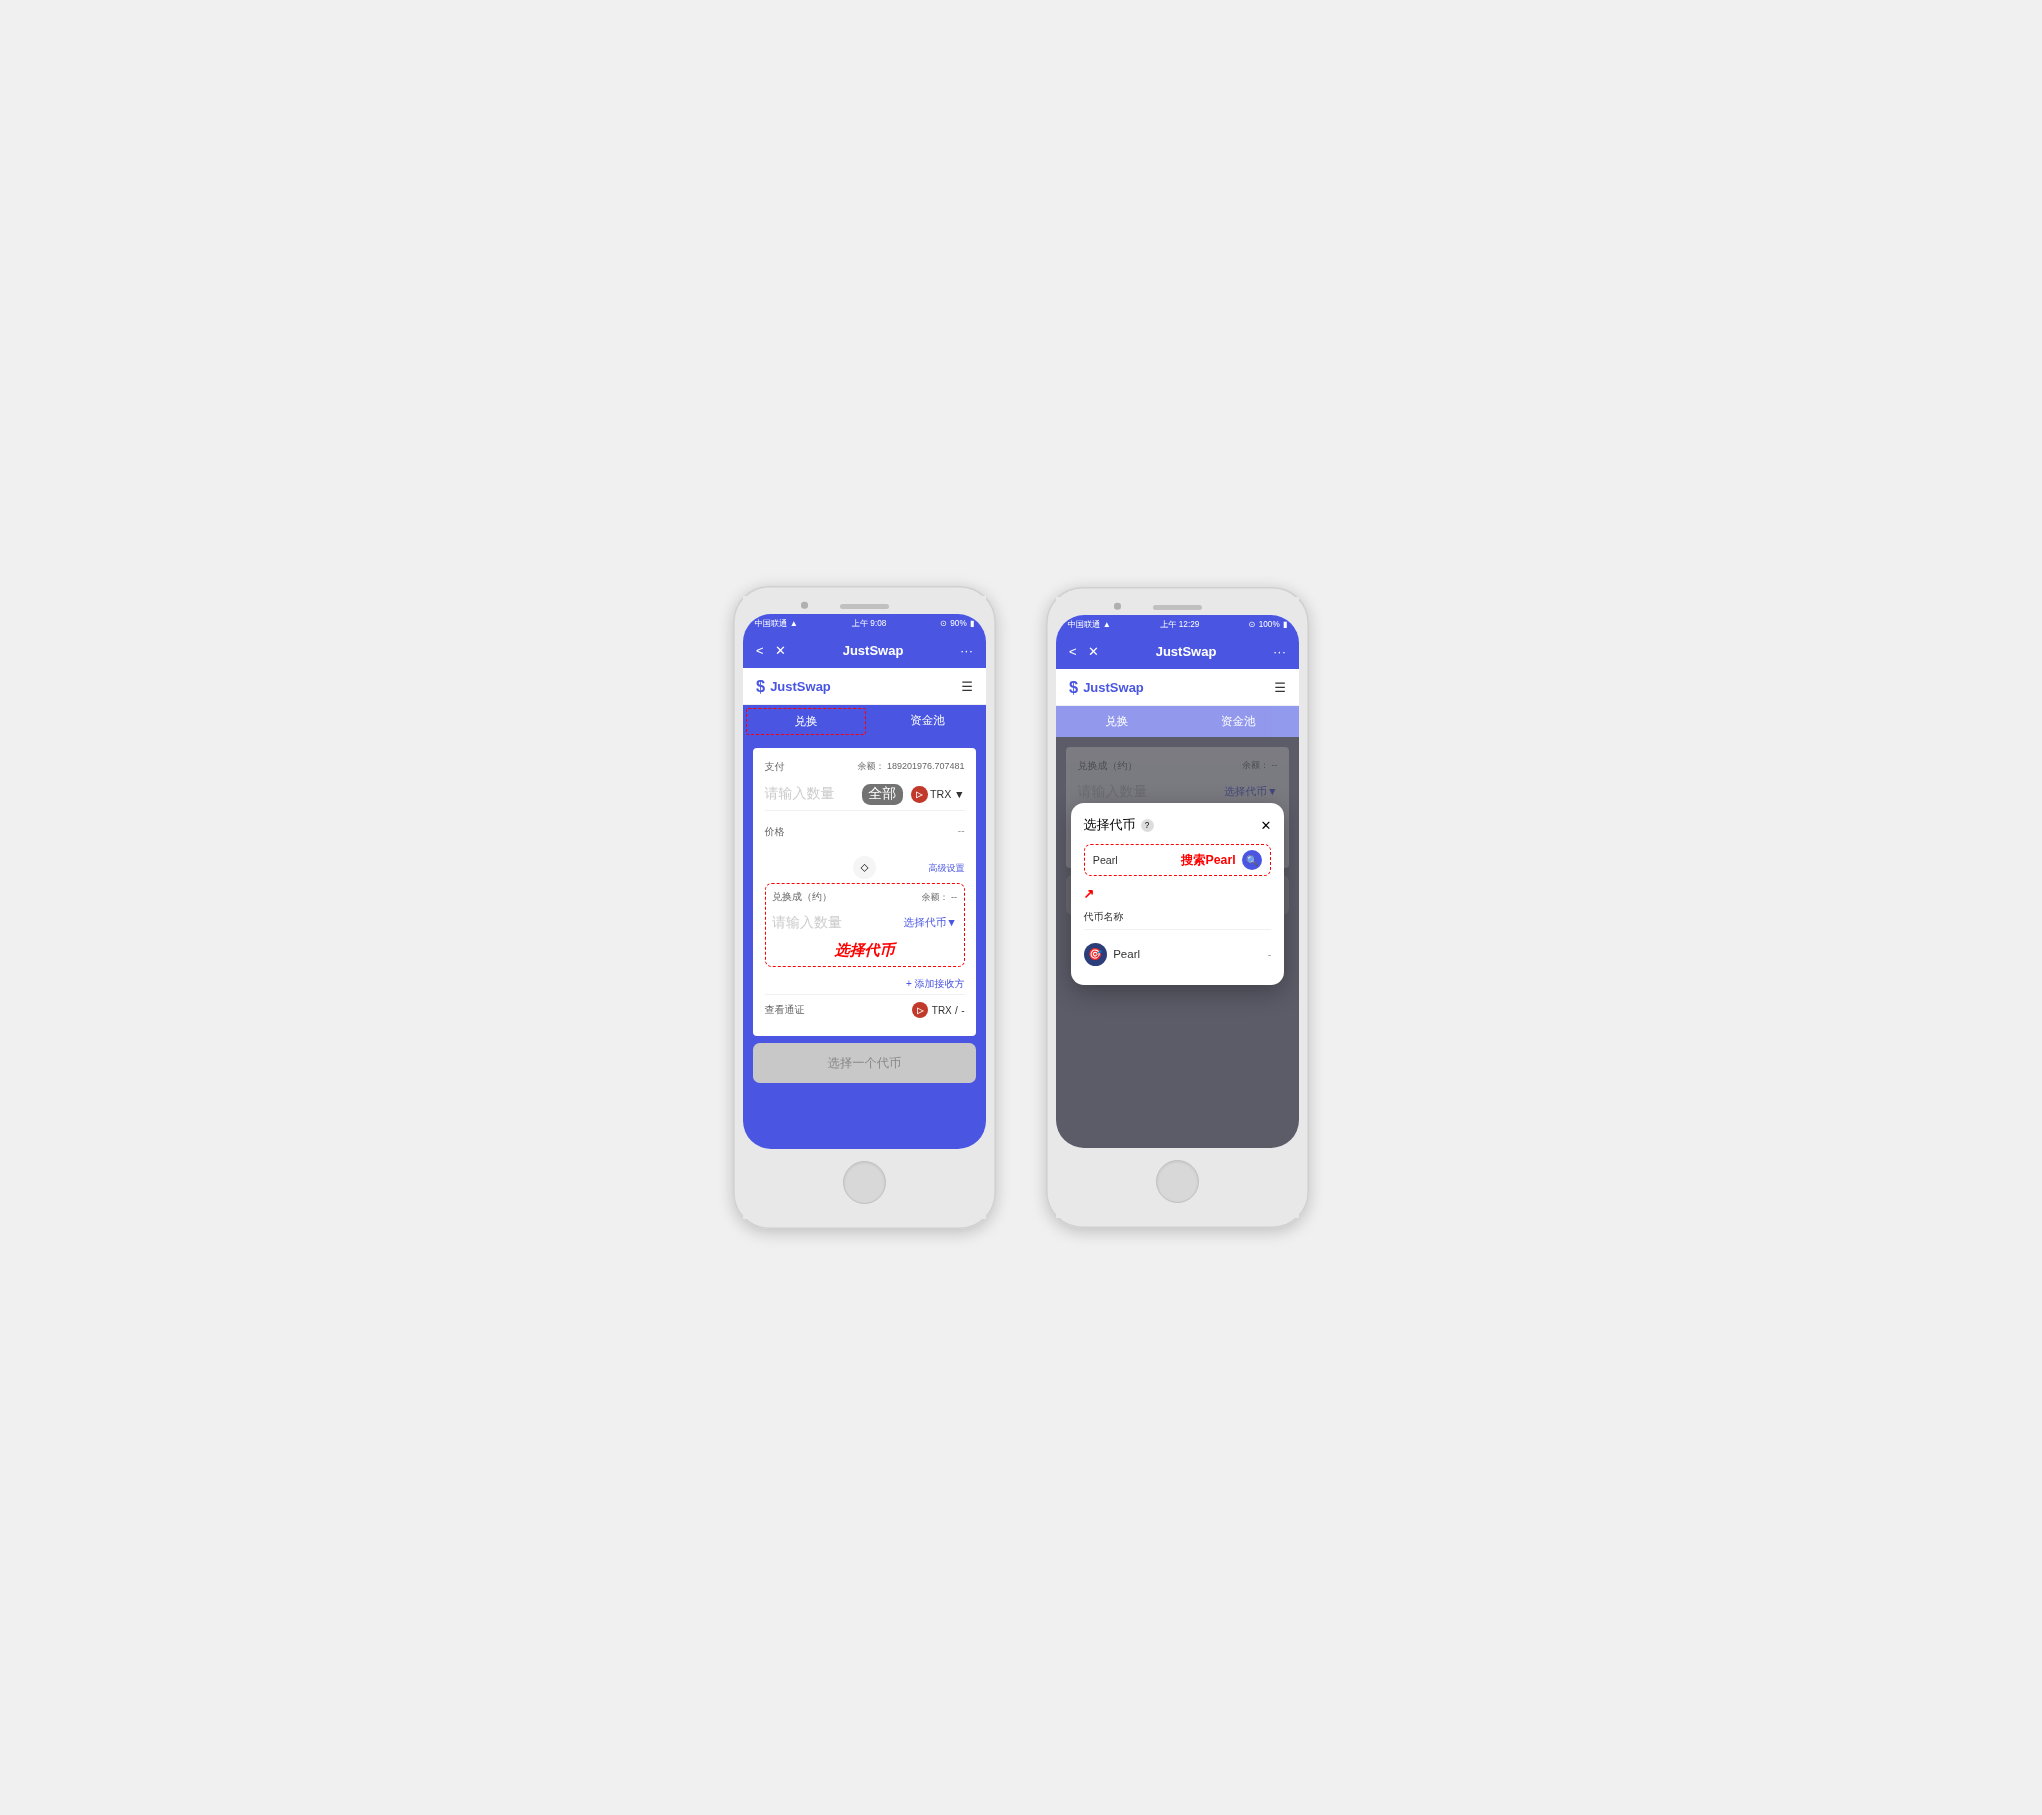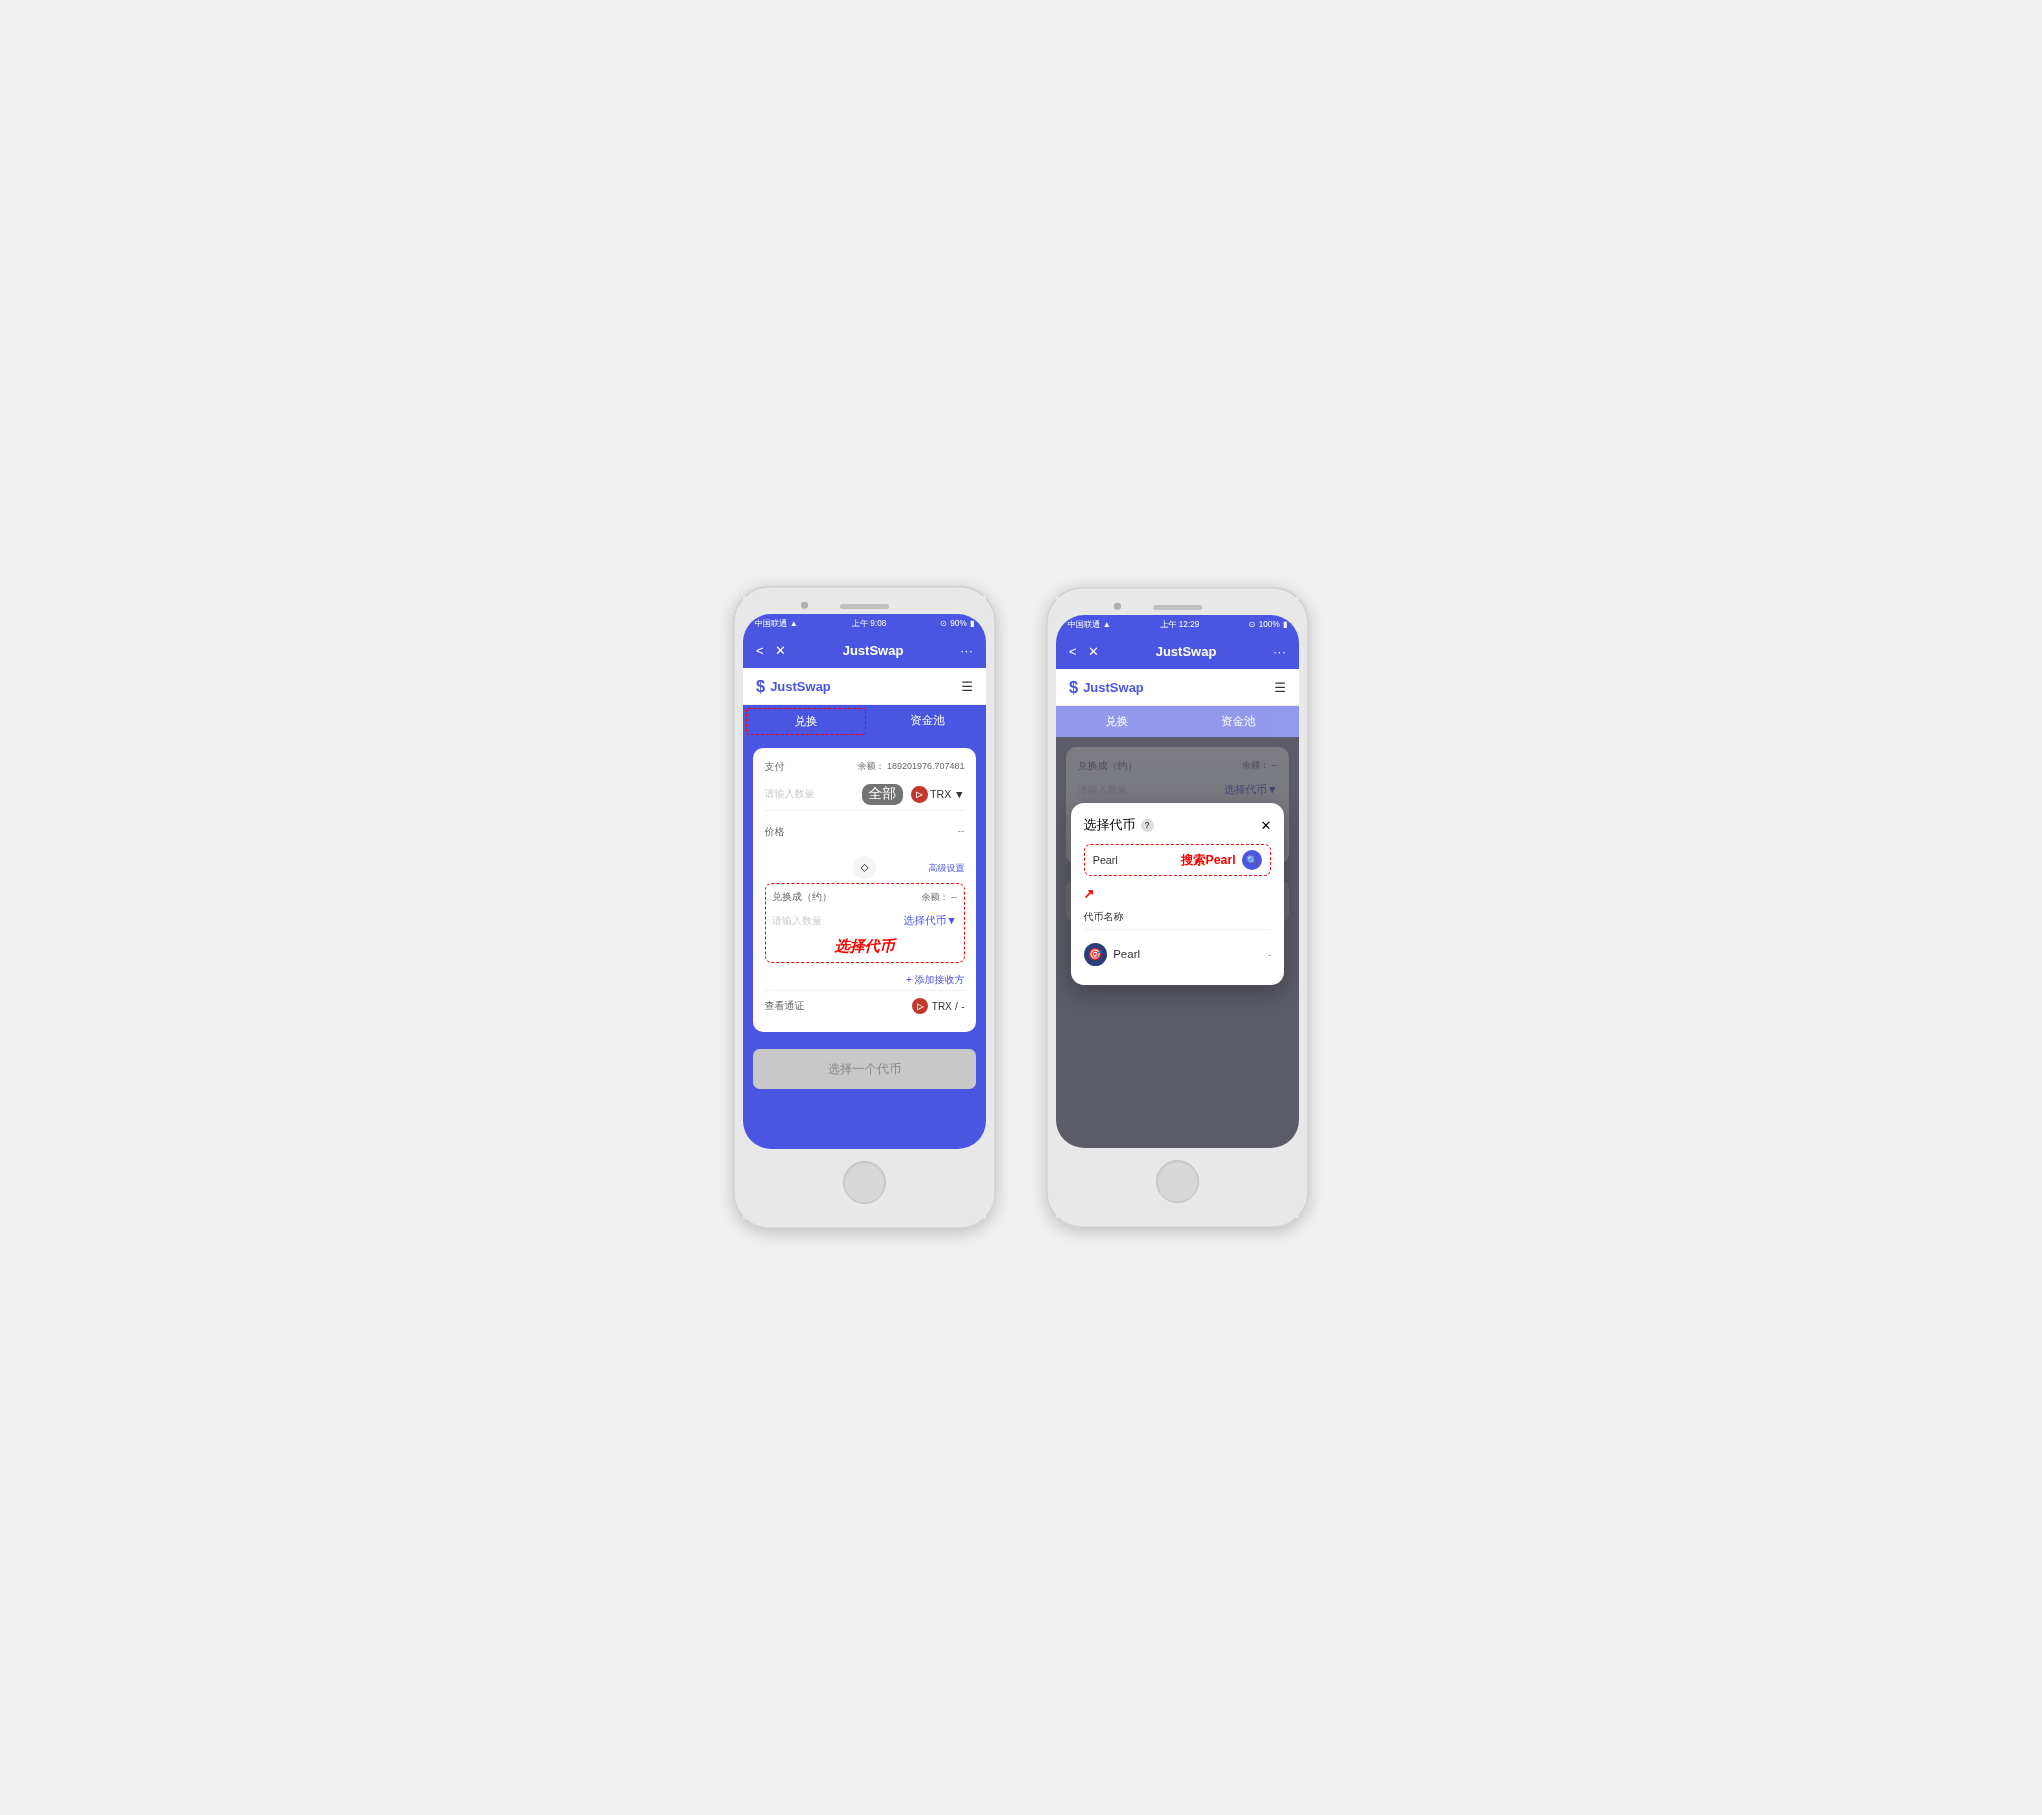--- a/index.html
+++ b/index.html
@@ -137,42 +137,42 @@
     
     .main-content {
       background: #4a56e2;
       padding: 10px;
       min-height: 411px;
     }
 
     
     .card {
       background: white;
-      border-radius: 10px;
+      border-radius: 4px;
       padding: 11.5px;
-      margin-bottom: 17px;
+      margin-bottom: 7px;
     }
 
     
     .section-header {
       display: flex;
       justify-content: space-between;
       align-items: center;
       margin-bottom: 5px;
     }
     .section-label { font-size: 10px; color: #666; }
     .section-balance { font-size: 9px; color: #666; }
 
     .input-row {
       display: flex;
       align-items: center;
       justify-content: space-between;
       padding: 5px 0;
     }
-    .input-placeholder { font-size: 10px; color: #ccc; }
+    .input-placeholder { font-size: 14px; color: #ccc; }
     .all-btn {
       background: #737373;
       color: white;
       border: none;
       border-radius: 8.2px;
       padding: 1.6px 6.6px;
       font-size: 14px;
       margin-right: 5px;
       cursor: pointer;
     }

